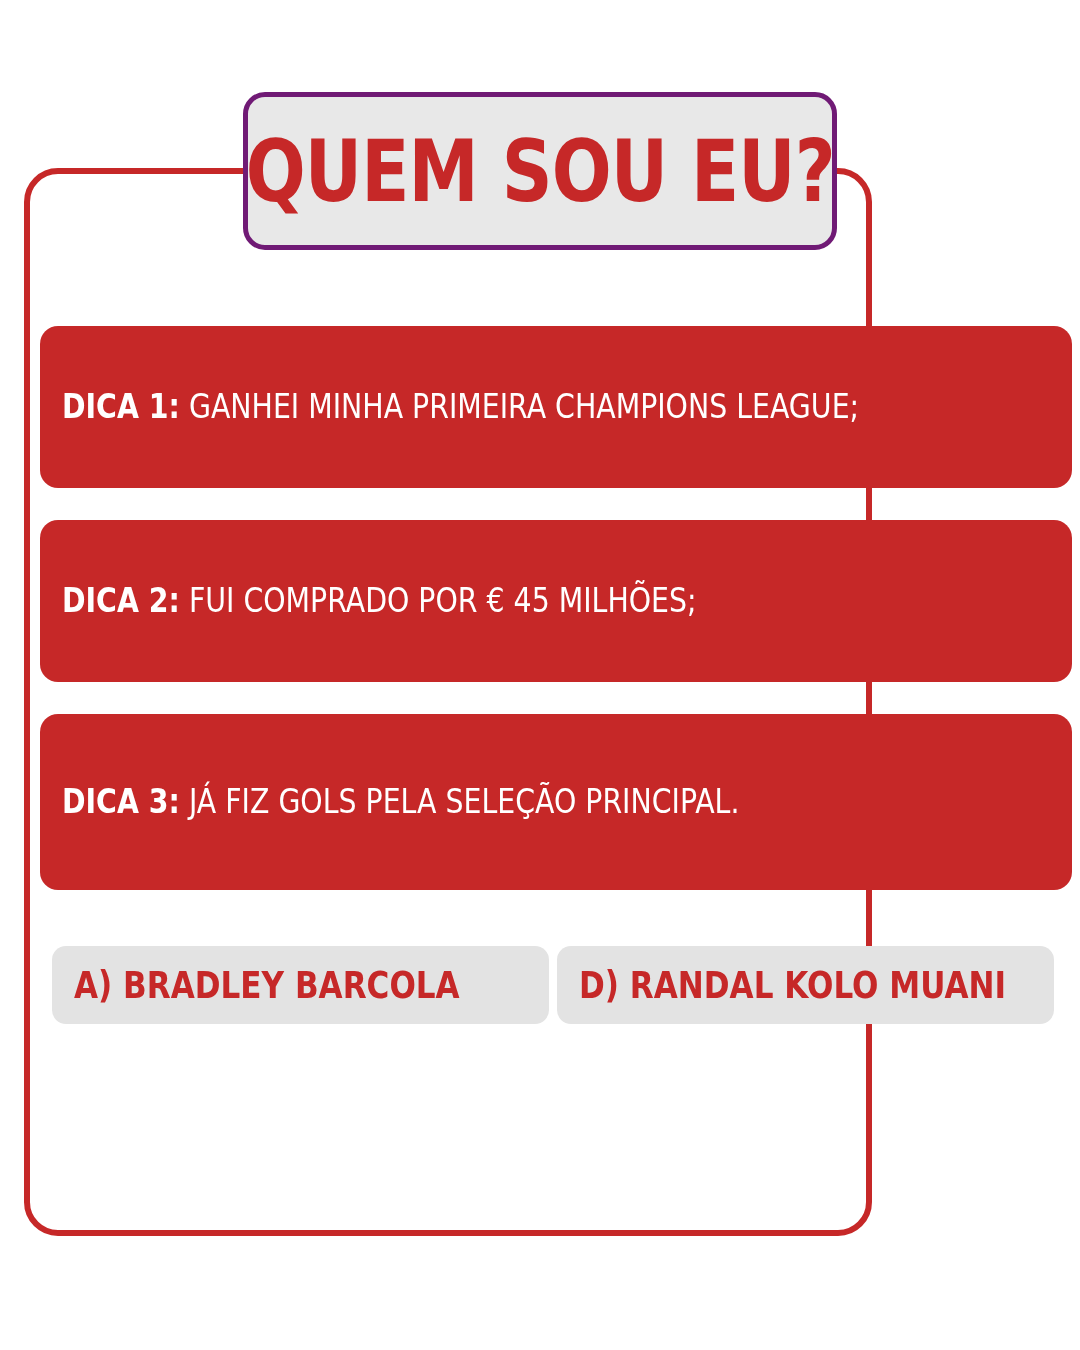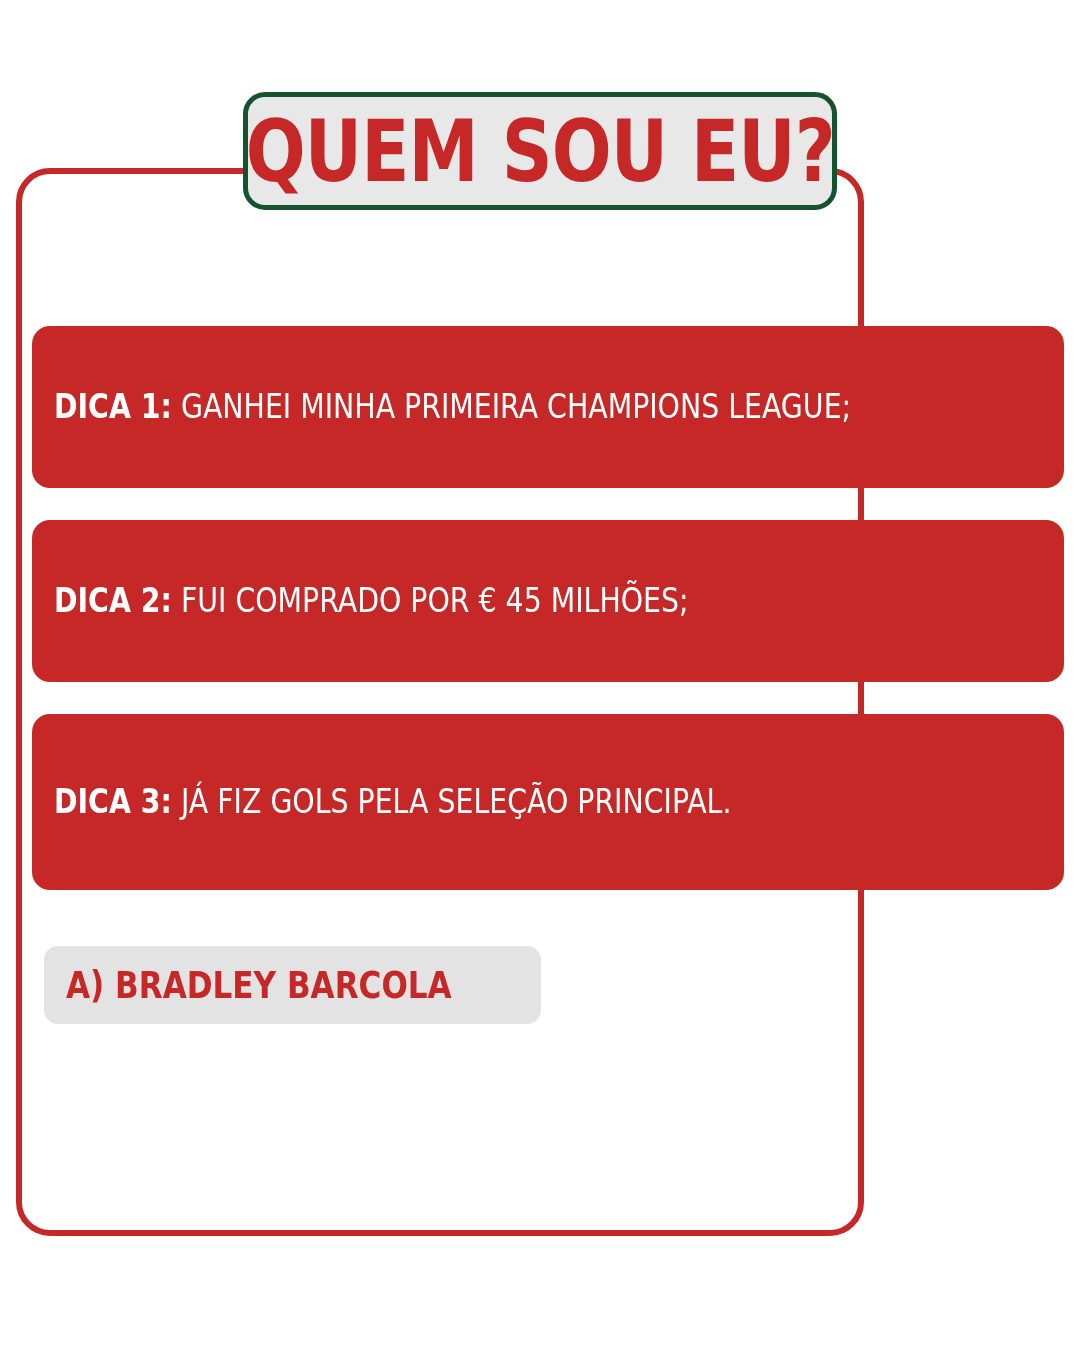--- a/index.html
+++ b/index.html
@@ -10,39 +10,39 @@
   body {
     width: 1080px;
     height: 1350px;
     font-family: "Liberation Sans", sans-serif;
     -webkit-font-smoothing: antialiased;
     overflow: hidden;
   }
 
   .quiz-card {
     position: absolute;
-    left: 16px;
+    left: 24px;
     top: 168px;
     width: 848px;
     height: 1068px;
     box-sizing: border-box;
     border: 6px solid #c62828;
     border-radius: 34px;
     background: #ffffff;
   }
 
   .title-badge {
     position: absolute;
     left: 243px;
     top: 92px;
     width: 594px;
-    height: 118px;
+    height: 158px;
     box-sizing: border-box;
     background: #e8e8e8;
-    border: 5px solid #14532d;
+    border: 5px solid #701a75;
     border-radius: 22px;
     display: flex;
     align-items: center;
     justify-content: center;
     z-index: 5;
   }
 
   .title-text {
     font-family: "DejaVu Sans", sans-serif;
     font-weight: bold;
@@ -153,19 +153,22 @@
         <span class="hint-body">JÁ FIZ GOLS PELA SELEÇÃO PRINCIPAL.</span>
       </div>
     </div>
 
   </div>
 
   <div class="options">
     <div class="option">
       <span class="option-text">A) BRADLEY BARCOLA</span>
     </div>
+    <div class="option">
+      <span class="option-text">D) RANDAL KOLO MUANI</span>
+    </div>
   </div>
 
 </div>
 
 <div class="title-badge">
   <span class="title-text">QUEM SOU EU?</span>
 </div>
 
 </body></html>

